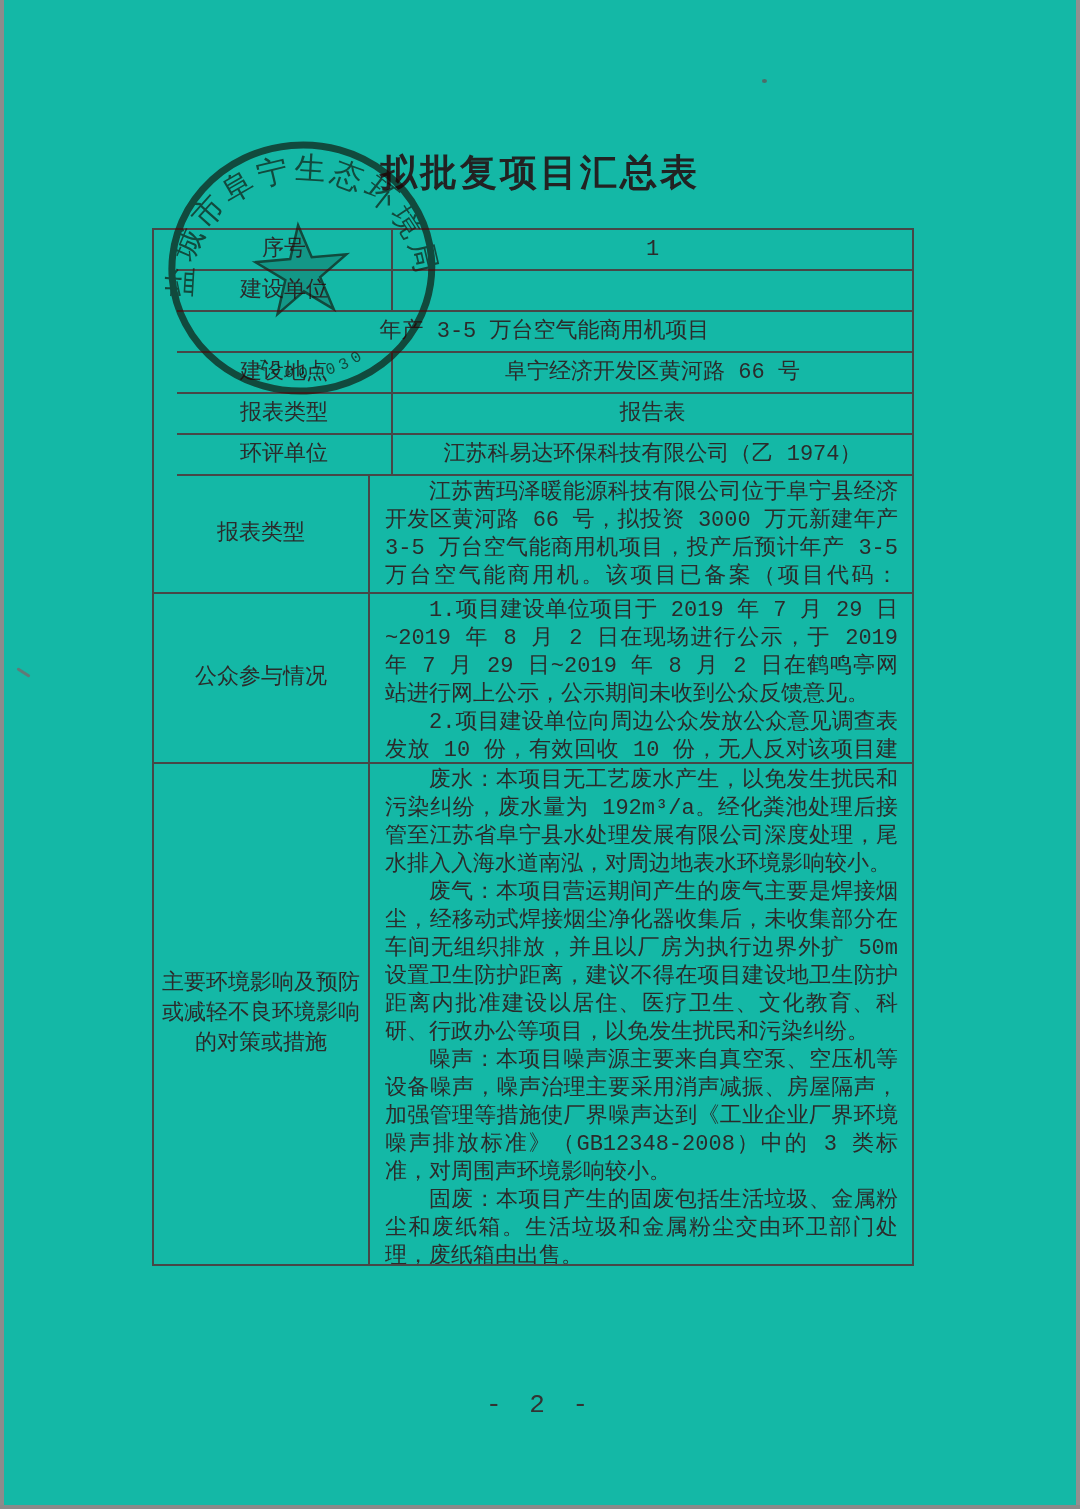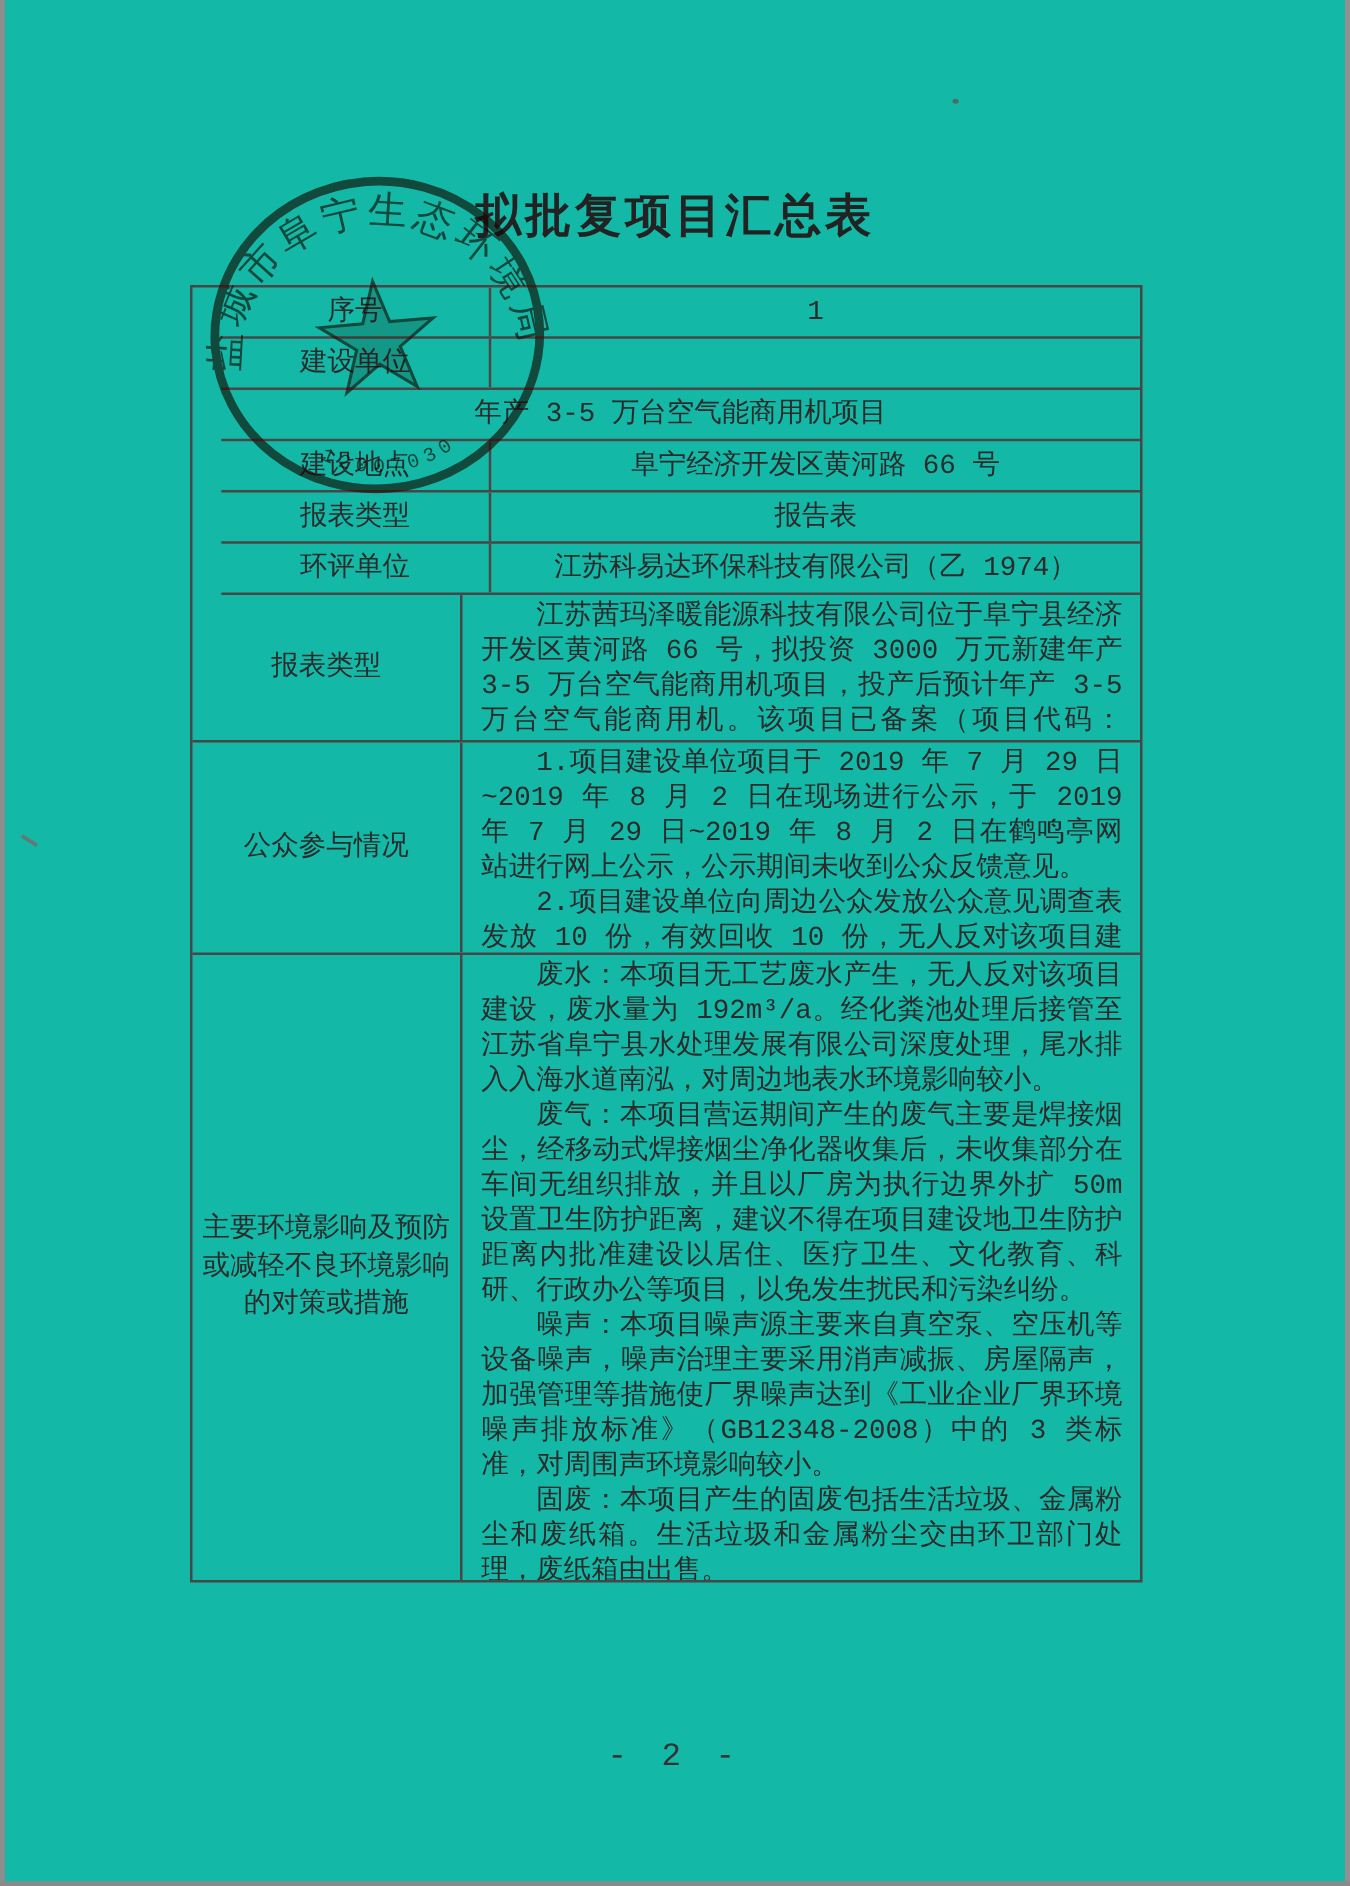--- a/index.html
+++ b/index.html
@@ -110,21 +110,21 @@
       <div class="cell-label">公众参与情况</div>
       <div class="cell-value paras">
         <p>1.项目建设单位项目于 2019 年 7 月 29 日~2019 年 8 月 2 日在现场进行公示，于 2019 年 7 月 29 日~2019 年 8 月 2 日在鹤鸣亭网站进行网上公示，公示期间未收到公众反馈意见。</p>
         <p>2.项目建设单位向周边公众发放公众意见调查表发放 10 份，有效回收 10 份，无人反对该项目建设。</p>
       </div>
     </div>
 
     <div class="trow h-xl">
       <div class="cell-label">主要环境影响及预防或减轻不良环境影响的对策或措施</div>
       <div class="cell-value paras">
-        <p>废水：本项目无工艺废水产生，无人反对该项目建设，废水量为 192m³/a。经化粪池处理后接管至江苏省阜宁县水处理发展有限公司深度处理，尾水排入入海水道南泓，对周边地表水环境影响较小。</p>
+        <p>废水：本项目无工艺废水产生，以免发生扰民和污染纠纷，废水量为 192m³/a。经化粪池处理后接管至江苏省阜宁县水处理发展有限公司深度处理，尾水排入入海水道南泓，对周边地表水环境影响较小。</p>
         <p>废气：本项目营运期间产生的废气主要是焊接烟尘，经移动式焊接烟尘净化器收集后，未收集部分在车间无组织排放，并且以厂房为执行边界外扩 50m 设置卫生防护距离，建议不得在项目建设地卫生防护距离内批准建设以居住、医疗卫生、文化教育、科研、行政办公等项目，以免发生扰民和污染纠纷。</p>
         <p>噪声：本项目噪声源主要来自真空泵、空压机等设备噪声，噪声治理主要采用消声减振、房屋隔声，加强管理等措施使厂界噪声达到《工业企业厂界环境噪声排放标准》（GB12348-2008）中的 3 类标准，对周围声环境影响较小。</p>
         <p>固废：本项目产生的固废包括生活垃圾、金属粉尘和废纸箱。生活垃圾和金属粉尘交由环卫部门处理，废纸箱由出售。</p>
       </div>
     </div>
 
   </div>
 
   <svg class="seal" viewBox="0 0 292 272">
     <ellipse cx="146" cy="134" rx="130" ry="123" fill="none" stroke="#c5443a" stroke-width="7"></ellipse>

